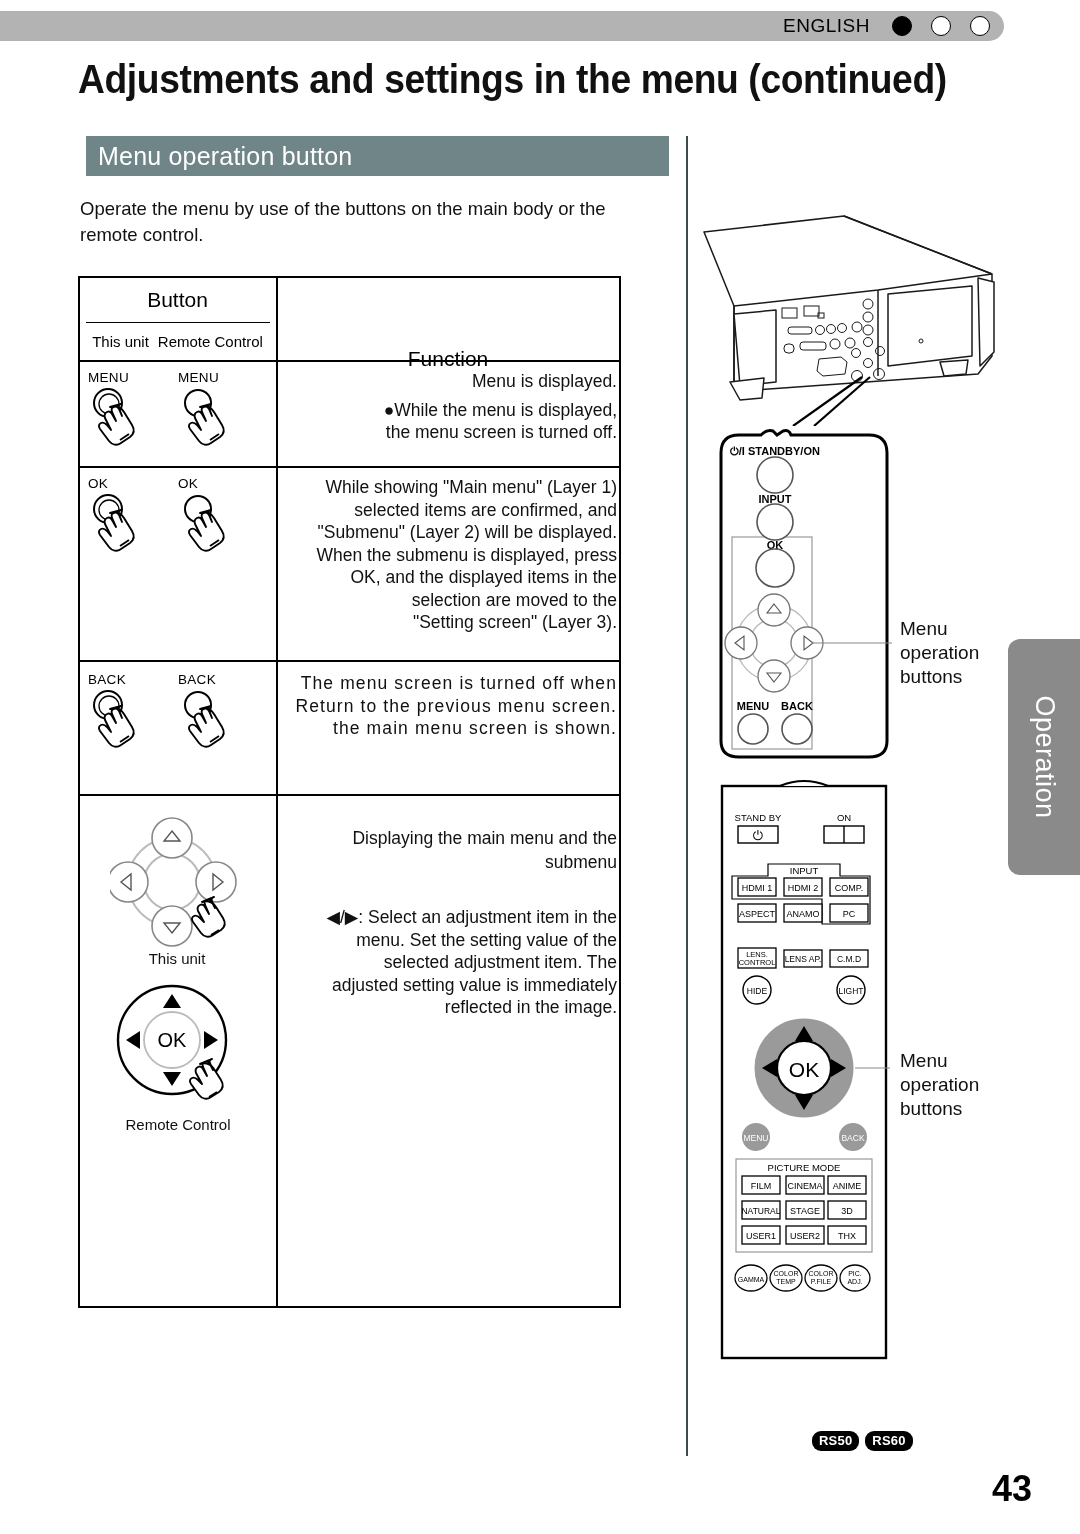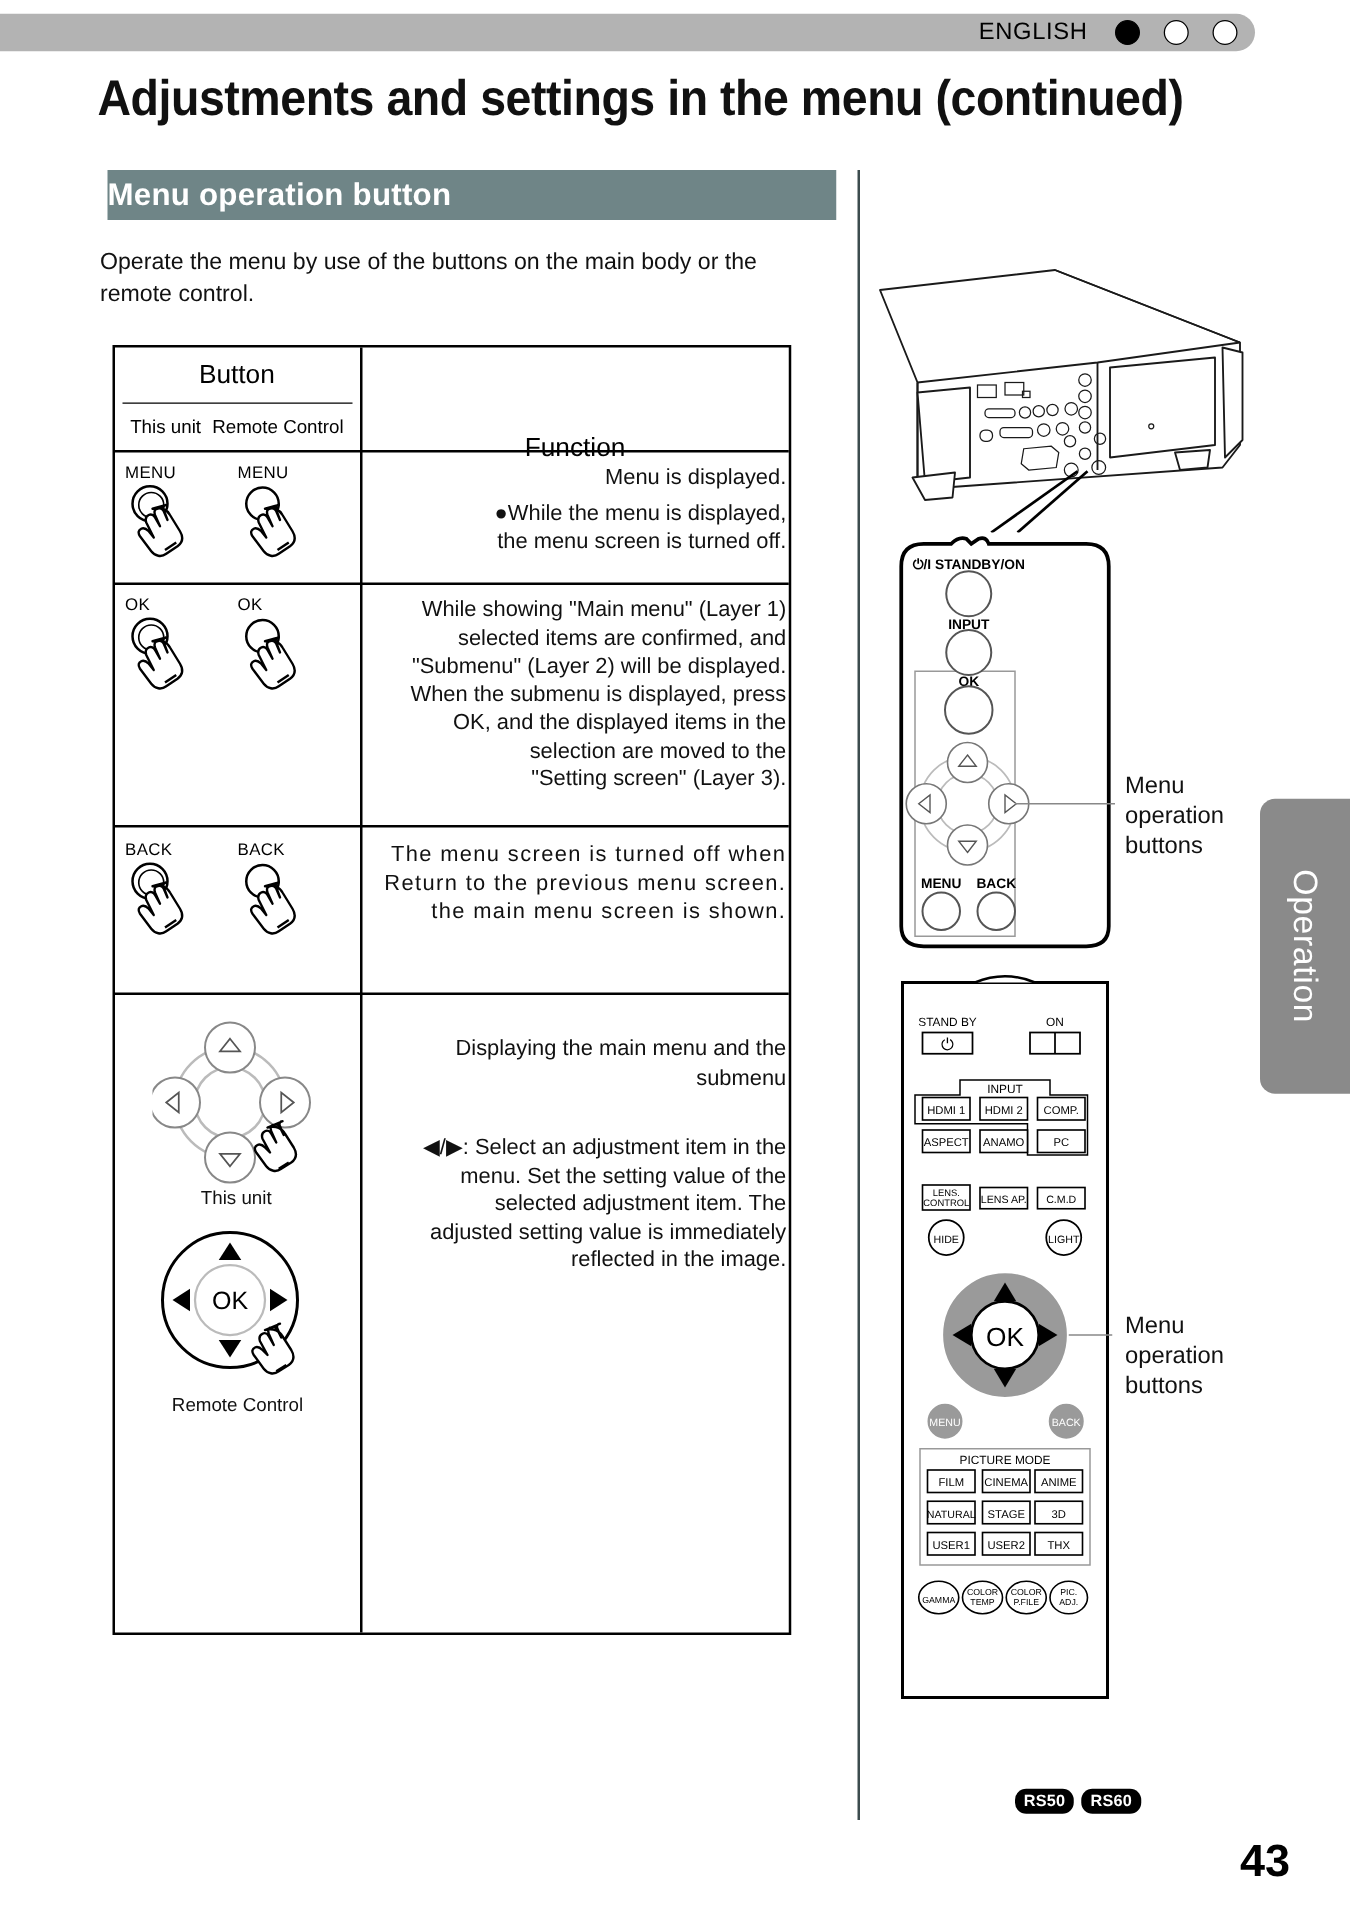--- a/index.html
+++ b/index.html
@@ -24,40 +24,40 @@
   .page-title{
     position:absolute;left:78px;top:57px;width:940px;
     font-size:40px;font-weight:bold;color:#111;letter-spacing:-0.4px;
     white-space:nowrap;
     transform:scaleX(0.93);transform-origin:left center;
   }
 
   
   .section-bar{
     position:absolute;left:86px;top:136px;width:583px;height:40px;
-    background:#6f8587;color:#fff;font-size:25px;font-weight:bold;
-    display:flex;align-items:center;padding-left:0;box-sizing:border-box;
+    background:#6f8587;color:#fff;font-size:25px;font-weight:normal;
+    display:flex;align-items:center;padding-left:12px;box-sizing:border-box;
     letter-spacing:.2px;
   }
 
   
   .v-divider{
     position:absolute;left:686px;top:136px;width:2px;height:1320px;
     background:#3c4c4e;
   }
 
   
   .intro{
     position:absolute;left:80px;top:196px;width:575px;
     font-size:18.5px;line-height:26px;color:#111;
   }
 
   
   .tbl{
-    position:absolute;left:90px;top:276px;width:543px;height:1032px;
+    position:absolute;left:78px;top:276px;width:543px;height:1032px;
     border:2.4px solid #000;box-sizing:border-box;background:#fff;
   }
   .tbl .col-split{
     position:absolute;left:196px;top:0;width:1.6px;height:100%;background:#000;
   }
   .hdr{position:absolute;left:0;top:0;width:100%;height:82px;}
   .hdr-btn-label{
     position:absolute;left:0;top:0;width:195px;height:44px;
     display:flex;align-items:center;justify-content:center;font-size:21px;
   }

